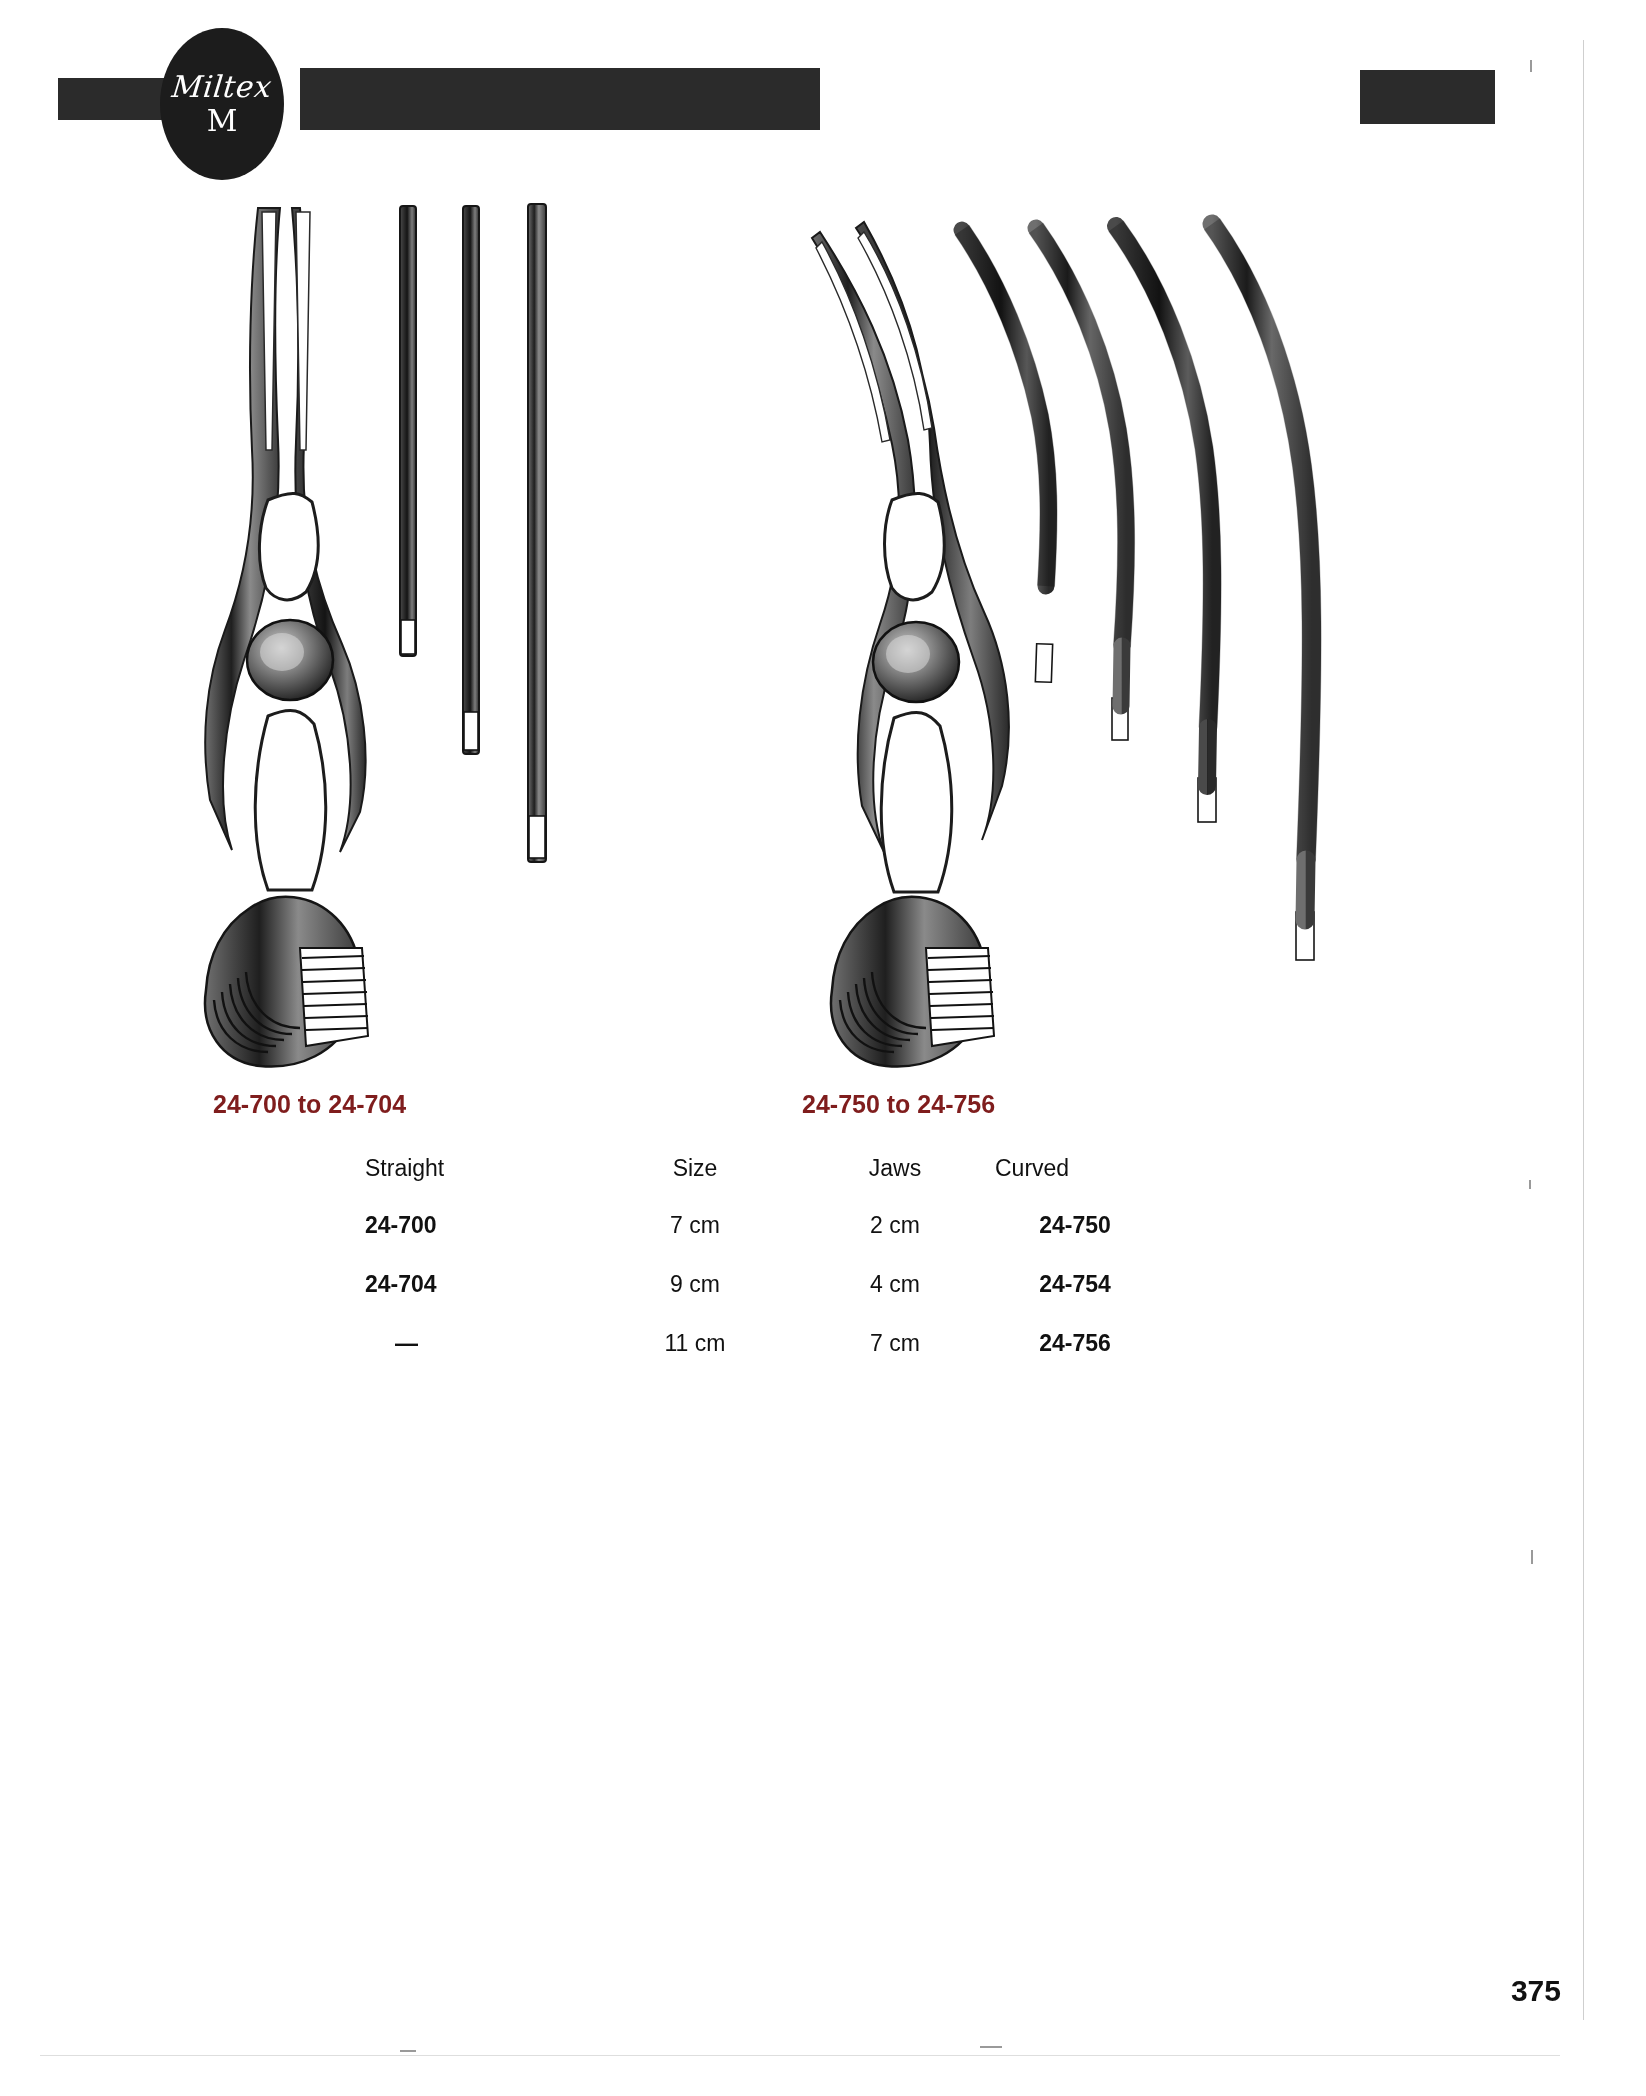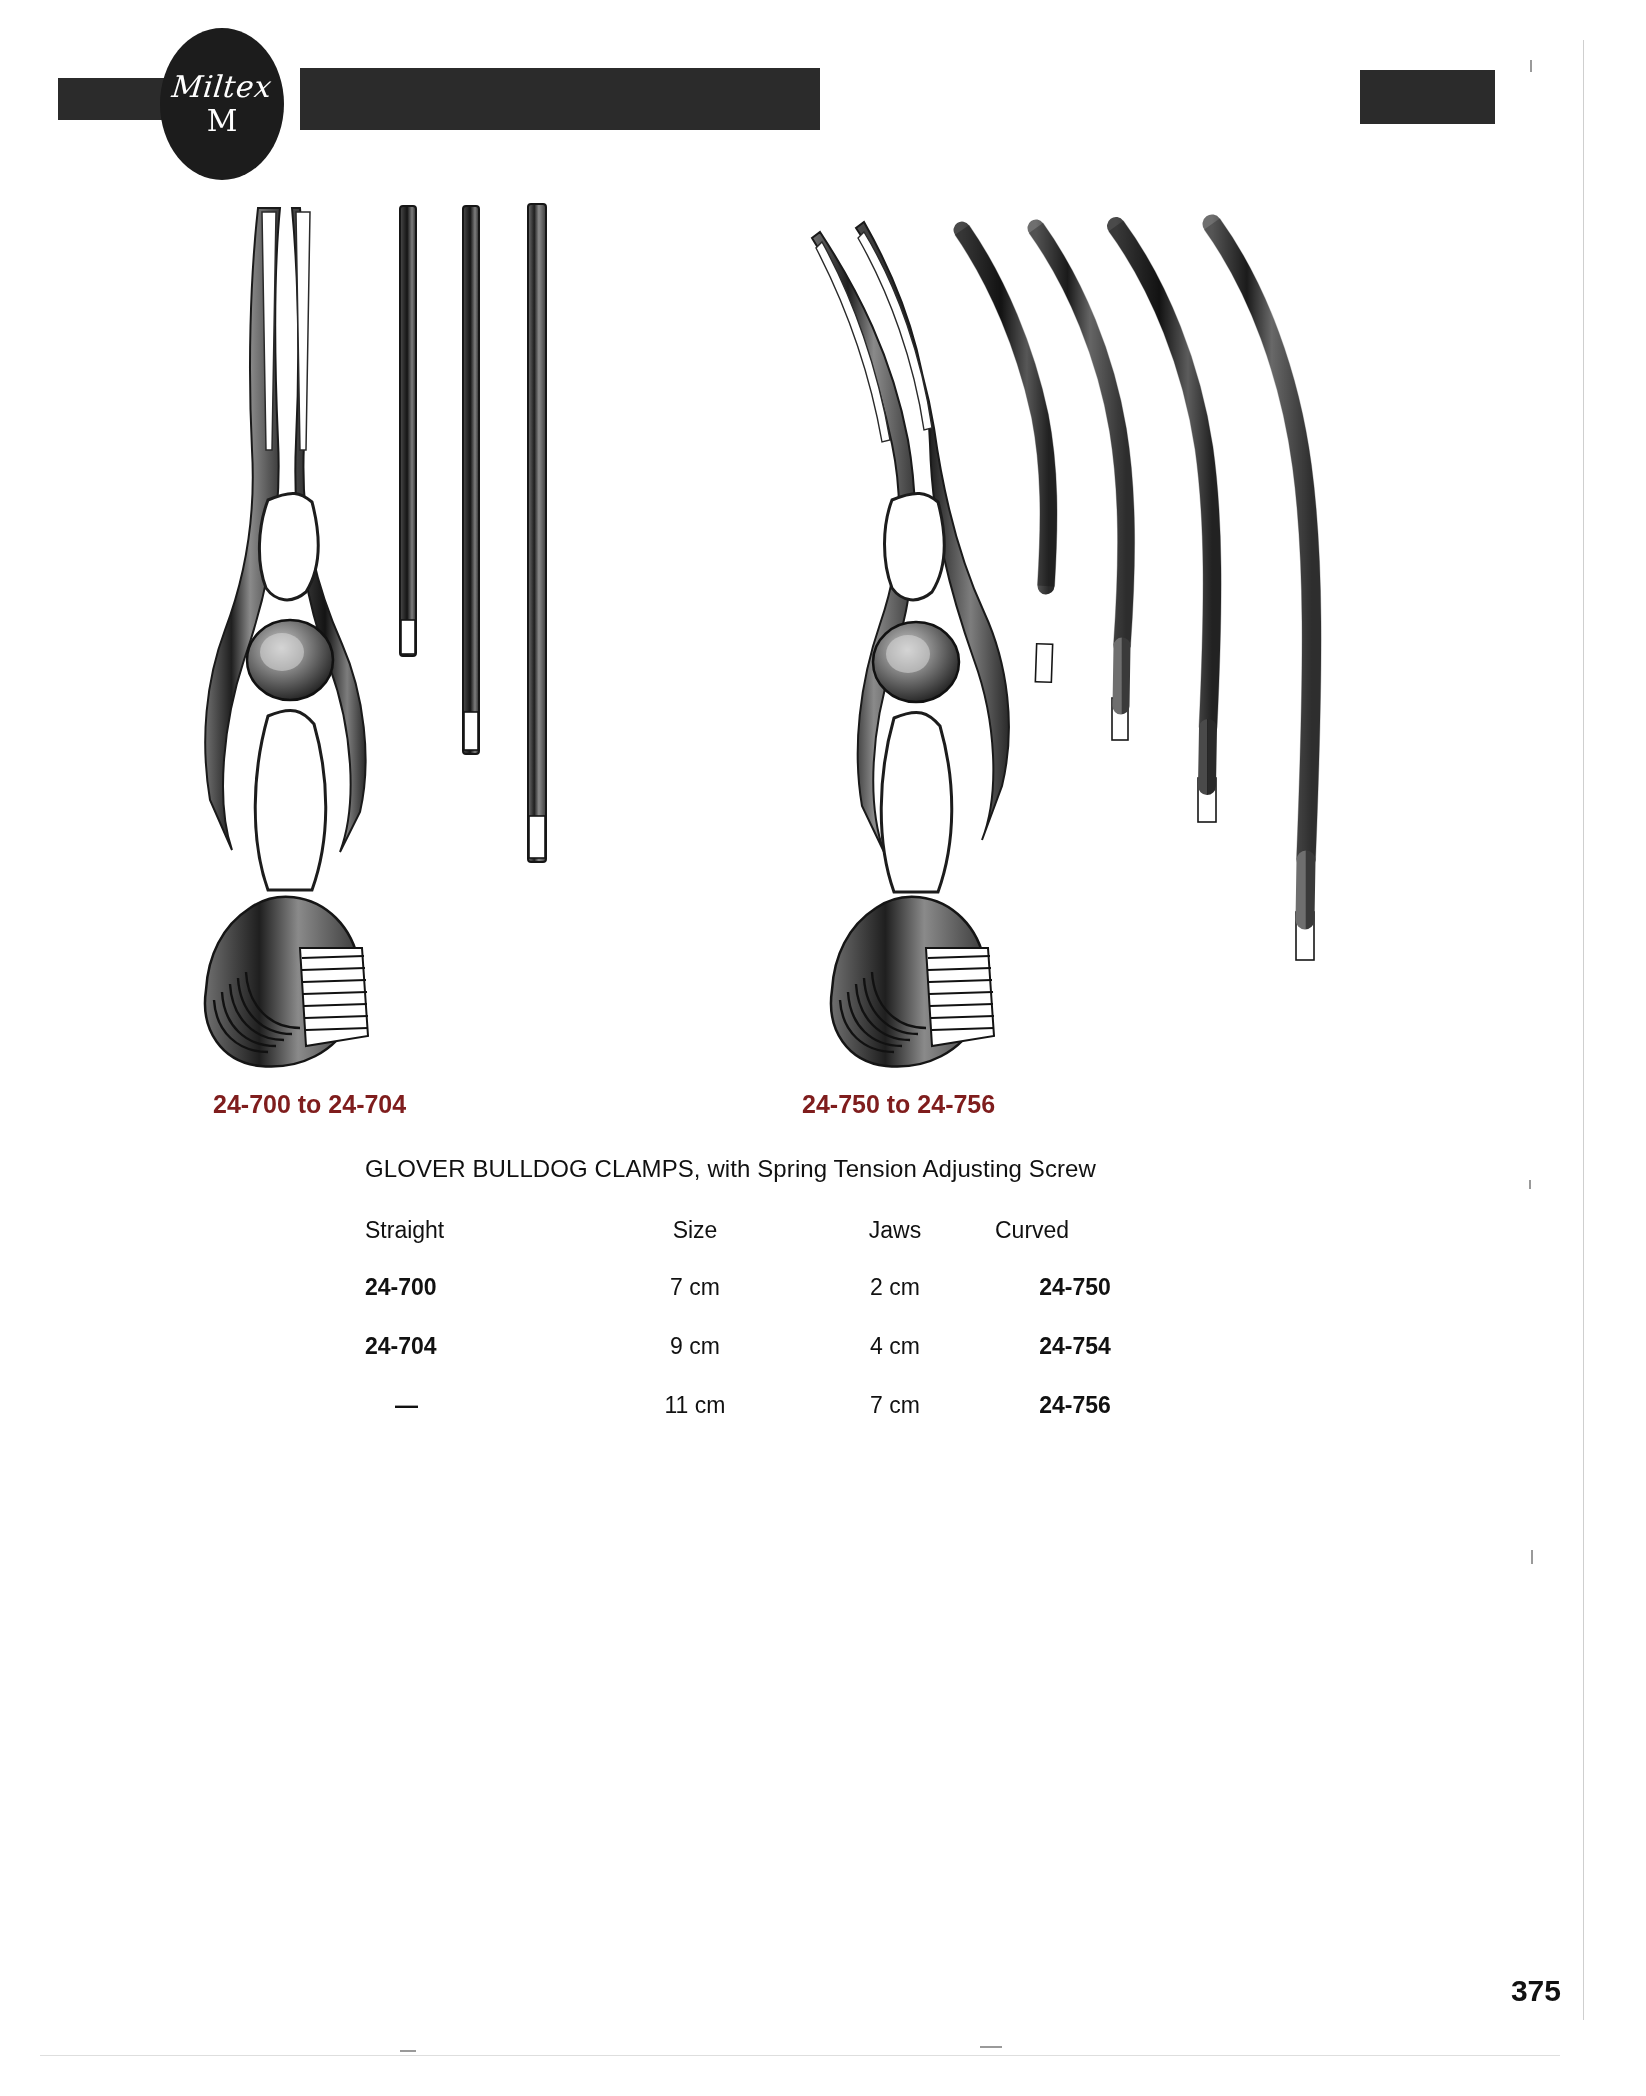--- a/index.html
+++ b/index.html
@@ -346,21 +346,20 @@
       <rect x="1296" y="712" width="18" height="48" fill="#ffffff" stroke="#161616" stroke-width="1.6"></rect>
       <path d="M1306 660 L1305 720" stroke="url(#steel)" stroke-width="19" stroke-linecap="round" fill="none"></path>
     </g>
   </svg>
 
   <div class="fig-caption cap-straight">24-700 to 24-704</div>
   <div class="fig-caption cap-curved">24-750 to 24-756</div>
 </div>
 
 <div class="table-block">
-  <div class="table-title">GLOVER BULLDOG CLAMPS, with Spring Tension Adjusting Screw</div>
 
   <table class="specs">
     <thead>
       <tr>
         <th class="col-straight">Straight</th>
         <th class="col-size">Size</th>
         <th class="col-jaws">Jaws</th>
         <th class="col-curved">Curved</th>
       </tr>
     </thead>

